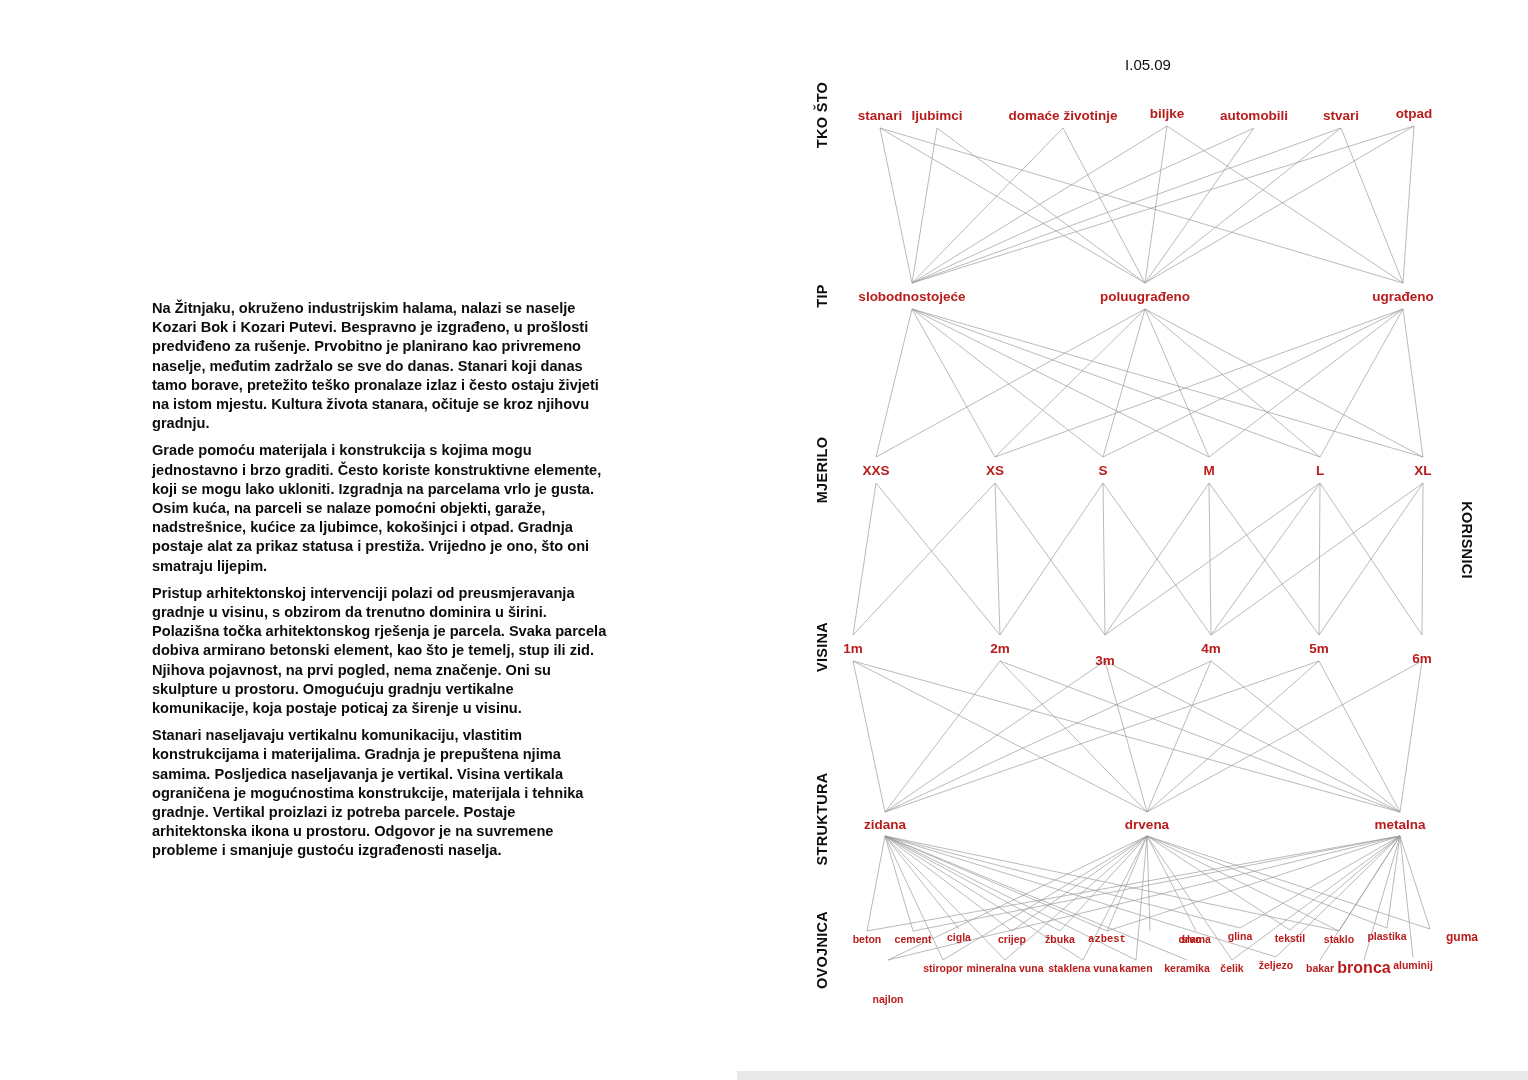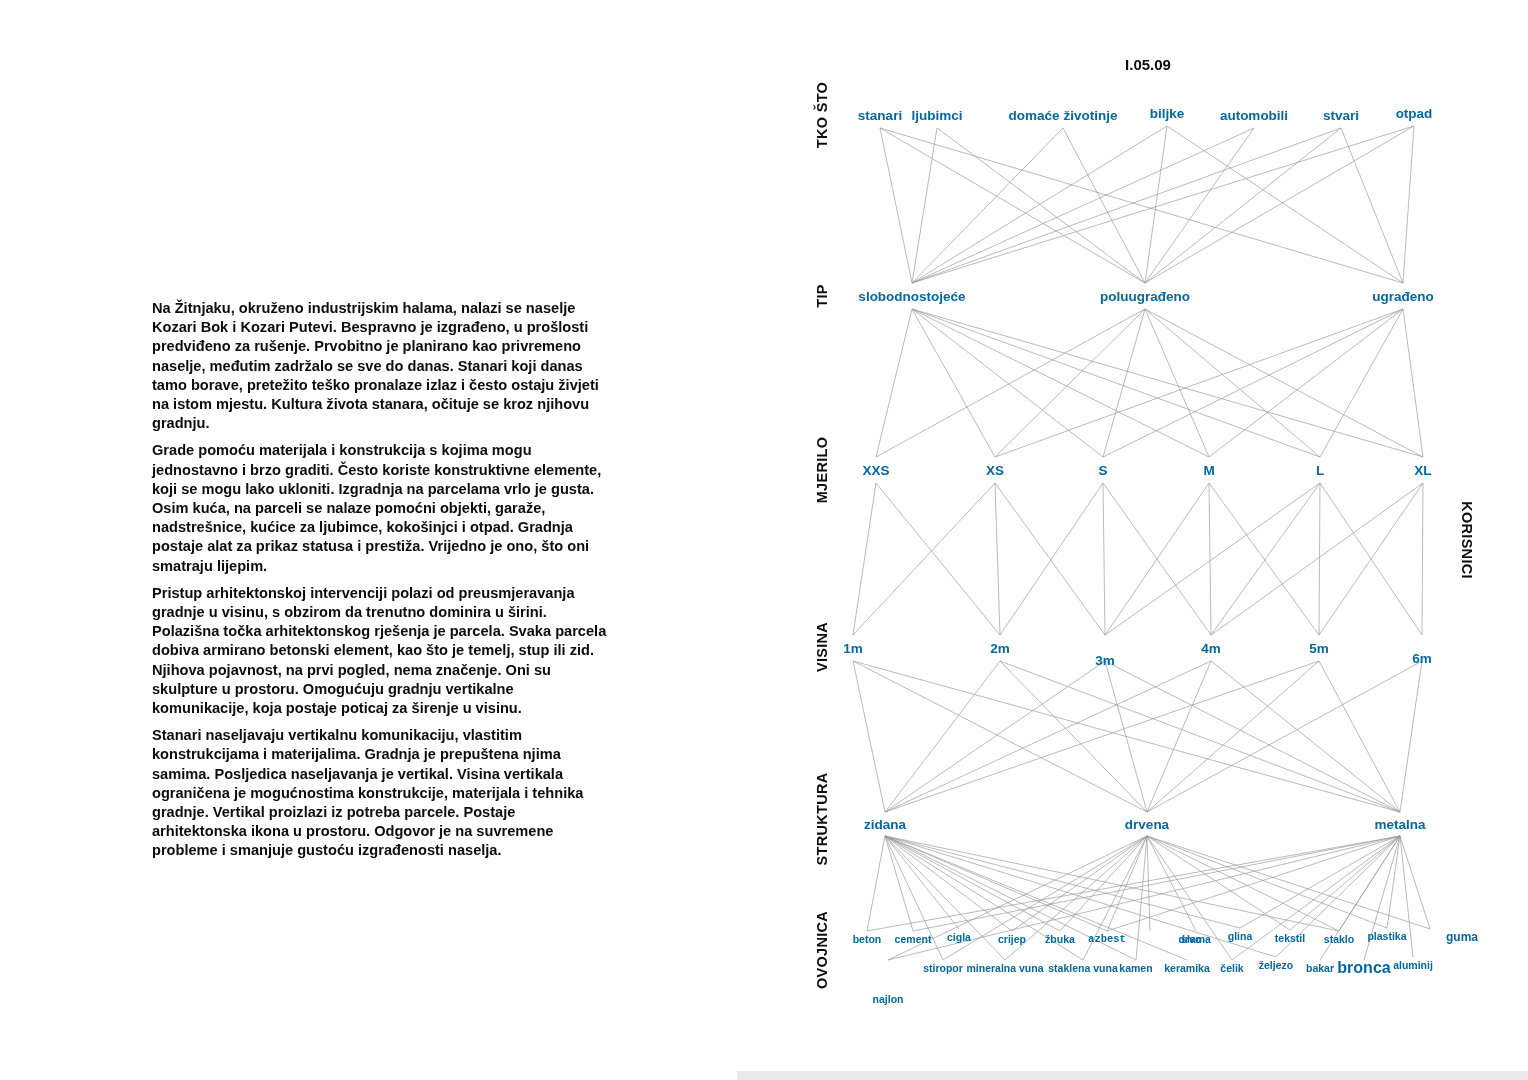--- a/index.html
+++ b/index.html
@@ -5,35 +5,35 @@
   html,body { margin:0; padding:0; background:#ffffff; }
   body { width:1528px; height:1080px; font-family:"Liberation Sans", sans-serif; }
   .page { position:relative; width:1528px; height:1080px; background:#fff; overflow:hidden; }
 
   .left-text { position:absolute; left:152px; top:299px; width:462px;
                color:#0d0d0d; font-weight:bold; font-size:14.6px; line-height:19.2px;
                text-align:left; }
   .left-text p { margin:0 0 8px 0; }
 
   .title { position:absolute; left:1103px; top:56px; width:90px; text-align:center;
-           font-weight:bold; font-size:15px; color:#0d0d0d; }
+           font-weight:normal; font-size:15px; color:#0d0d0d; }
 
   #edges { position:absolute; left:0; top:0; }
 
   .axis-label { position:absolute; transform:translate(-50%,-50%) rotate(-90deg);
                 transform-origin:center; font-weight:bold; font-size:14.5px;
                 letter-spacing:0.3px; white-space:nowrap; color:#0d0d0d; }
 
   .right-axis { position:absolute; left:1467px; top:540px;
                 transform:translate(-50%,-50%) rotate(90deg);
                 font-weight:bold; font-size:14.5px; letter-spacing:0.3px;
                 white-space:nowrap; color:#0d0d0d; }
 
   .node { position:absolute; transform:translate(-50%,-50%); font-weight:bold;
-          white-space:nowrap; color:#0369a1; }
+          white-space:nowrap; color:#b91c1c; }
 
   .page-edge { position:absolute; left:737px; top:1071px; width:791px; height:9px;
                background:#e9e9e9; }
 </style>
 </head>
 <body>
 
 <div class="page">
 
   <section class="left-text">

